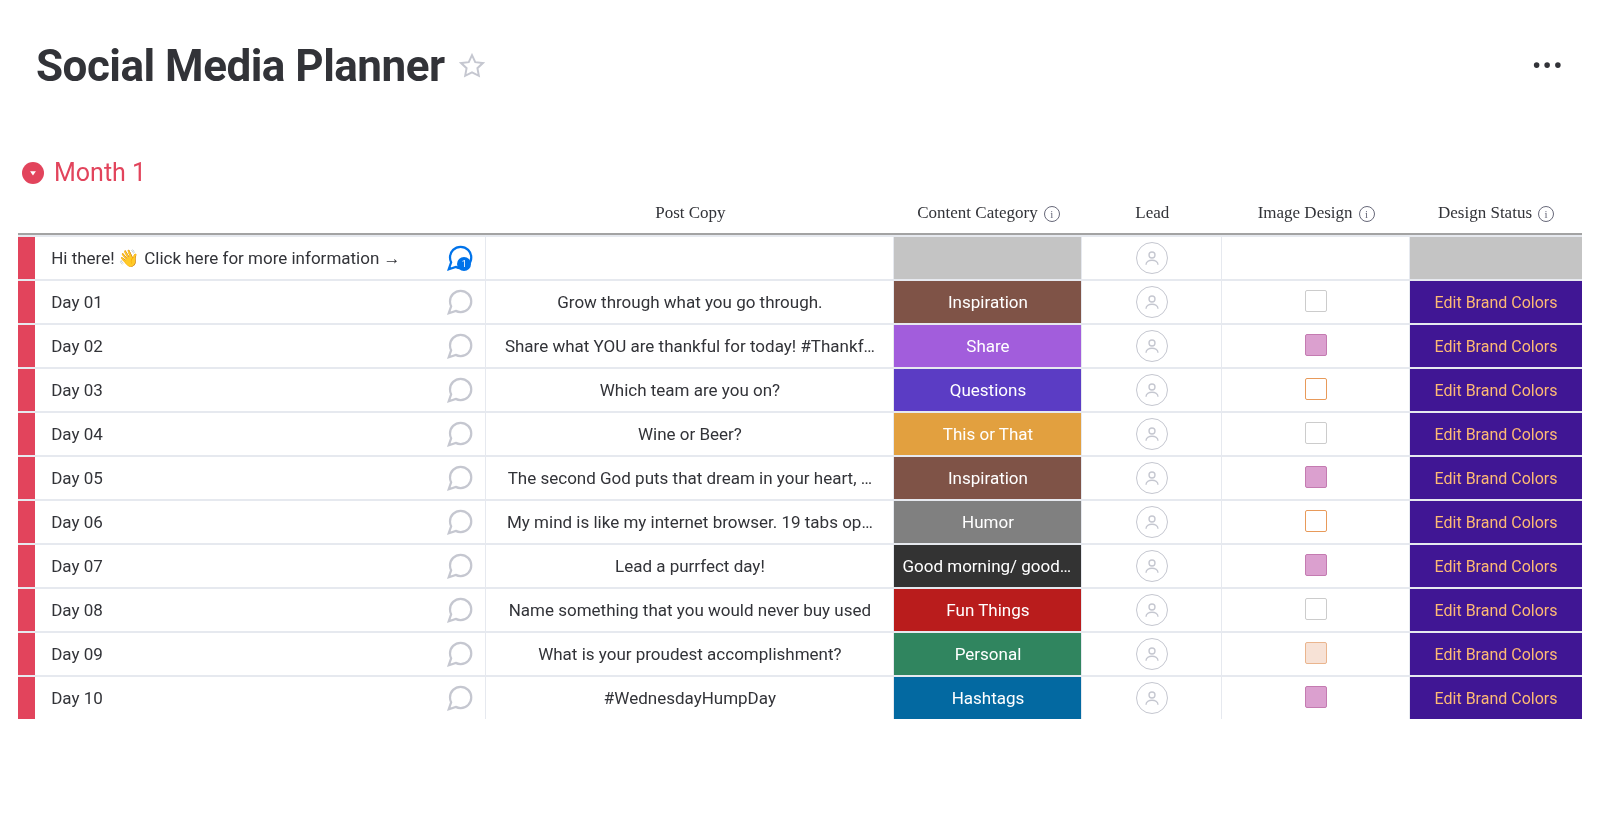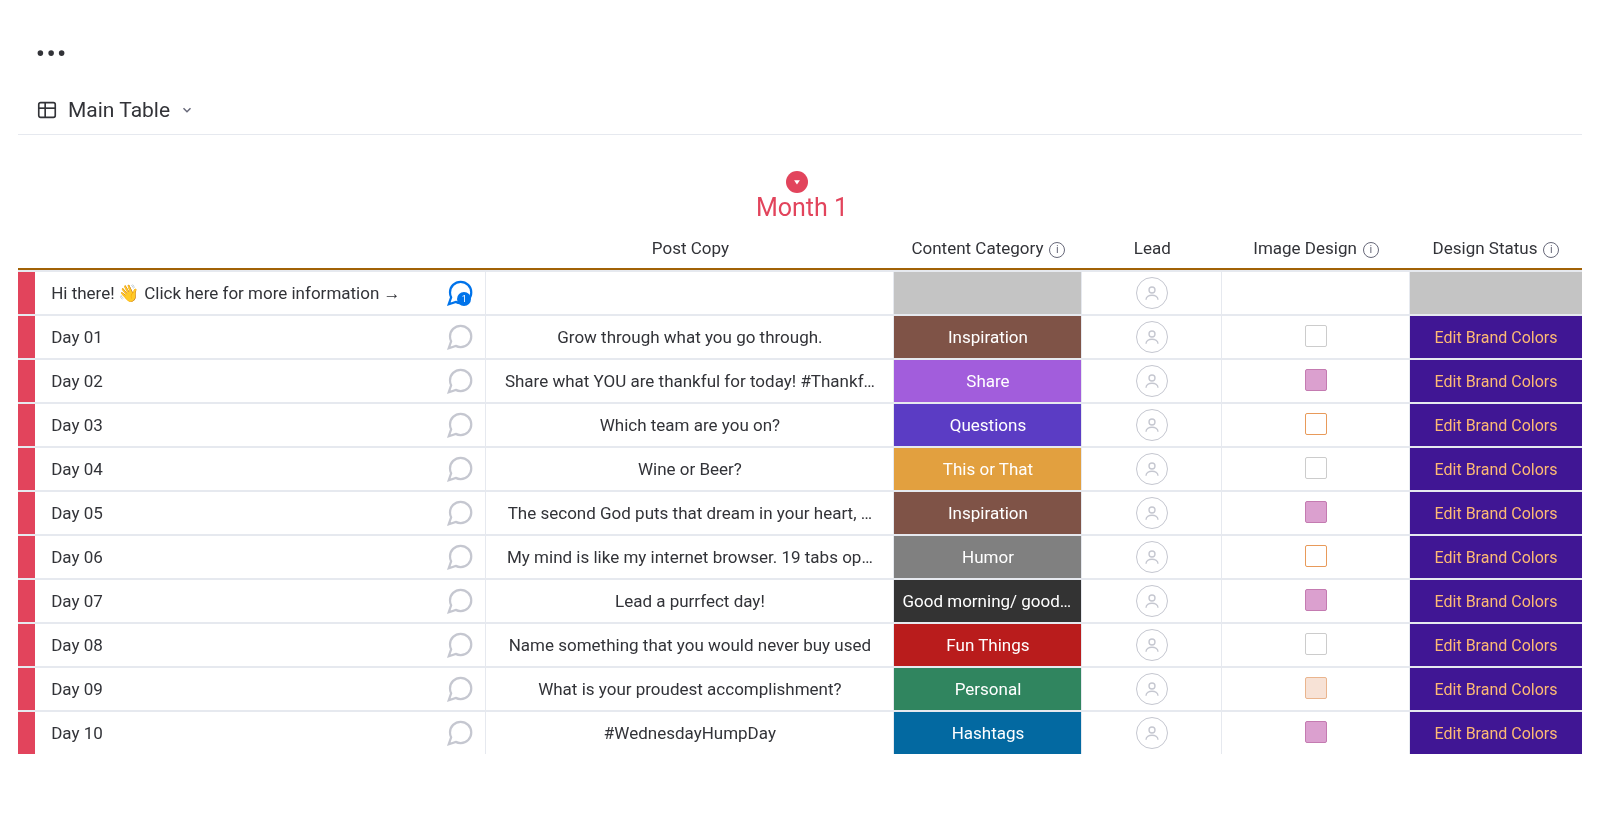--- a/index.html
+++ b/index.html
@@ -23,34 +23,33 @@
   
   .tabs-bar { padding: 0 18px 10px 18px; border-bottom: 1px solid #e6e9ef; }
   .view-tab { display: inline-flex; align-items: center; gap: 10px; font-size: 21px; font-weight: 400; cursor: pointer; }
   .table-icon { width: 22px; height: 22px; }
   .chev-icon { width: 14px; height: 14px; color: #676879; }
   
   .group-header {
     display: flex;
     align-items: center;
     margin: 36px 0 6px 4px;
-    flex-direction: column;
   }
   .collapse-btn {
     width: 22px; height: 22px; border-radius: 50%;
     background: #e2445c; margin-right: 10px; cursor: pointer;
     display:flex; align-items:center; justify-content:center;
   }
   .collapse-btn svg { width: 10px; height: 10px; fill: #fff; }
   .group-title { color: #e2445c; font-size: 25px; font-weight: 400; }
   
   .table { width: 100%; border-collapse: separate; border-spacing: 0; }
   .table th {
     font-weight: 400; color: #323338; font-size: 17px; text-align: center;
-    padding: 10px 8px; border-bottom: 2px solid #a16207;
+    padding: 10px 8px; border-bottom: 2px solid #a3a3a3; font-family: Liberation Serif, serif;
   }
   .th-first { text-align:left; }
   .info-icon { display:inline-block; width:16px; height:16px; border:1.5px solid #676879; border-radius:50%; font-size:11px; line-height:14px; text-align:center; color:#676879; margin-left:6px; vertical-align:middle;}
   
   .row td {
     border-top: 2px solid #e6e9ef;
     padding: 0;
     height: 44px;
     vertical-align: middle;
   }
@@ -72,36 +71,31 @@
   .thumb.t4 { background:#fff; border:1px solid #ccc;}
   .row td.status-cell { width: 160px; text-align:center; color:#fdba74; font-size:16px; background:#401694;}
   .row.first-row .cat-cell { background:#c4c4c4;}
   .row.first-row .status-cell { background:#c4c4c4;}
 </style>
 </head>
 <body>
 
 <div class="page">
   <div class="header">
+    <div class="title-wrap">
+      <h1 class="page-title">Social Media Planner</h1>
+      <span class="star-icon">
+        <svg viewBox="0 0 24 24" fill="none" stroke="currentColor" stroke-width="1.8">
+            <polygon points="12 2 15 8.5 22 9.3 17 14 18.3 21 12 17.8 5.7 21 7 14 2 9.3 9 8.5 12 2"></polygon>
+          </svg>
+      </span>
+    </div>
     <span class="dots-icon">•••</span>
   </div>
 
-  <div class="tabs-bar">
-    <div class="view-tab">
-      <svg class="table-icon" viewBox="0 0 24 24" fill="none" stroke="#323338" stroke-width="1.8">
-          <rect x="3" y="4" width="18" height="16" rx="2"></rect>
-          <line x1="3" y1="10" x2="21" y2="10"></line>
-          <line x1="10" y1="4" x2="10" y2="20"></line>
-        </svg>
-      <span>Main Table</span>
-      <svg class="chev-icon" viewBox="0 0 24 24" fill="none" stroke="currentColor" stroke-width="2.5">
-          <polyline points="6 9 12 15 18 9"></polyline>
-        </svg>
-    </div>
-  </div>
 
   <div class="group-header">
     <span class="collapse-btn">
       <svg viewBox="0 0 24 24">
           <polygon points="5 8 19 8 12 18"></polygon>
         </svg>
     </span>
     <span class="group-title">Month 1</span>
   </div>
 

